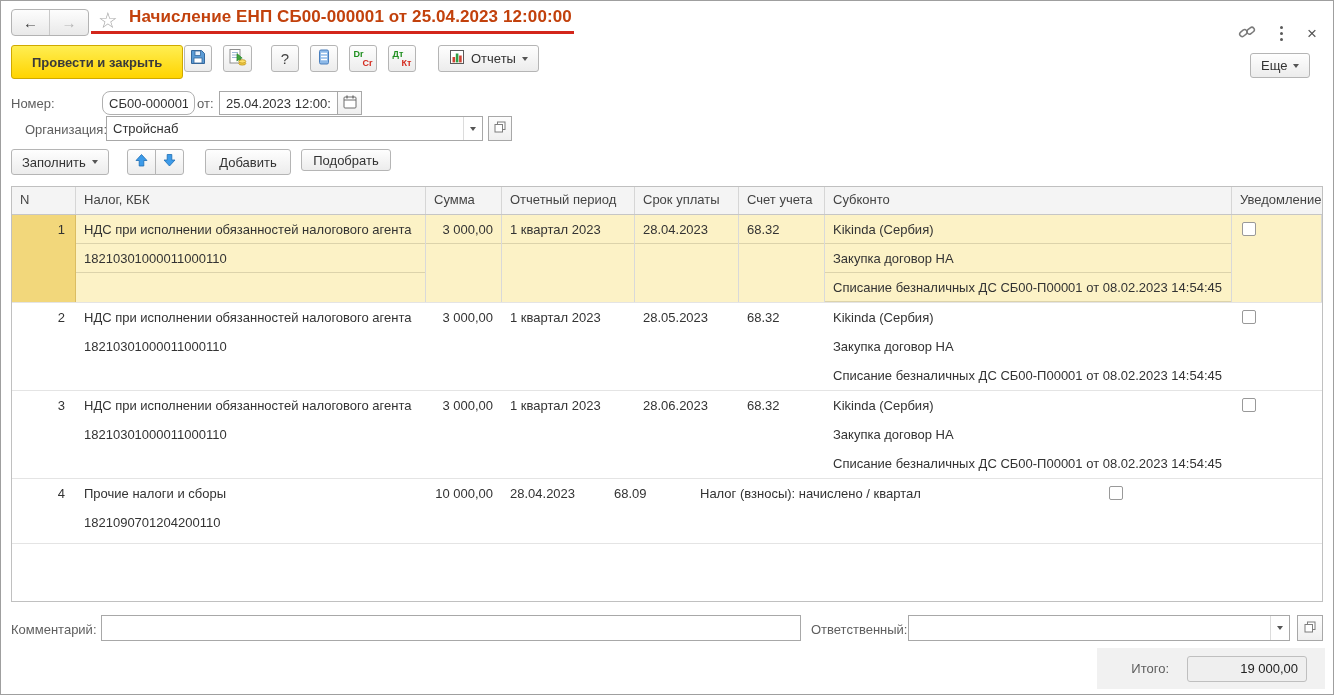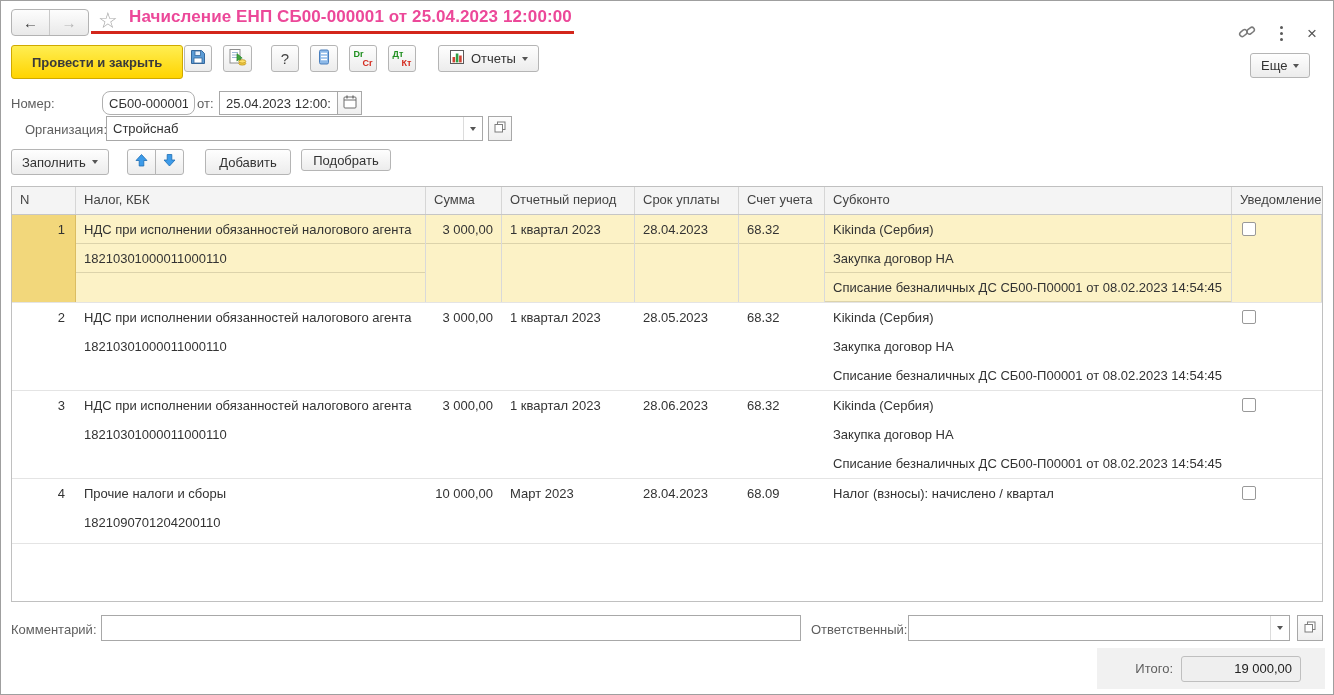--- a/index.html
+++ b/index.html
@@ -7,21 +7,21 @@
        box-sizing:border-box;font-family:"Liberation Sans",sans-serif;font-size:13px;color:#333;overflow:hidden}
 
   
   .navgrp{position:absolute;left:10px;top:8px;display:flex;height:25px;border:1px solid #b3b3b3;
           border-radius:4px;overflow:hidden;background:linear-gradient(#fdfdfd,#e9e9e9)}
   .navbtn{width:38px;border:none;background:transparent;font-size:15px;cursor:pointer;padding:0;line-height:23px}
   .navbtn.back{color:#3c3c3c;border-right:1px solid #c9c9c9}
   .navbtn.fwd{color:#b5b5b5}
   .star{position:absolute;left:97px;top:8px;font-size:22px;color:#a8a8a8;line-height:24px;cursor:pointer}
   .titlewrap{position:absolute;left:90px;top:6px;border-bottom:3px solid #d3261b;padding:0 2px 4px 38px;white-space:nowrap}
-  .doctitle{font-size:17px;font-weight:600;color:#ec4899;letter-spacing:.1px}
+  .doctitle{font-size:17px;font-weight:600;color:#c2410c;letter-spacing:.1px}
   .topicons{position:absolute;top:22px;right:16px;display:flex;align-items:center;gap:22px}
   .kebab{display:flex;flex-direction:column;align-items:center;cursor:pointer;padding:2px}
   .kebab span{width:3px;height:3px;background:#5a5a5a;border-radius:50%;margin:1.3px 0}
   .closex{font-size:17px;color:#555;cursor:pointer;line-height:16px}
   .chain{cursor:pointer;display:block}
 
   
   .btn{position:absolute;height:27px;box-sizing:border-box;border:1px solid #b5b5b5;border-radius:3px;
        background:linear-gradient(#fefefe,#ececec);color:#333;font-size:13px;font-family:"Liberation Sans",sans-serif;
        display:flex;align-items:center;justify-content:center;cursor:pointer;padding:0 10px;gap:6px}
@@ -55,21 +55,21 @@
   .num{text-align:right}
   .ncell .ln{text-align:right;padding-right:10px}
   .tr.sel{background:#fcf2c6}
   .tr.sel .td{border-right:1px solid #d9d9d9}
   .tr.sel .td.ncell{background:#f2d77b;border-right:1px solid #dbbd62}
   .tr.sel .td.ml .ln{border-bottom:1px solid #dcd3ab}
   .cb{width:14px;height:14px;box-sizing:border-box;border:1px solid #999;border-radius:2px;background:#fff;margin:7px 0 0 10px;cursor:pointer}
 
   
   .totstrip{position:absolute;left:1096px;top:647px;width:228px;height:41px;background:#f1f1f1;
-            display:flex;align-items:center;justify-content:flex-end;gap:8px;padding-right:24px;box-sizing:border-box}
+            display:flex;align-items:center;justify-content:flex-end;gap:18px;padding-right:18px;box-sizing:border-box}
   .totfield{width:120px;height:26px;box-sizing:border-box;border:1px solid #bfbfbf;border-radius:3px;background:#efefef;
             text-align:right;line-height:24px;padding:0 8px;color:#222}
 </style>
 </head>
 <body>
 
 <div class="win">
 
   <div class="navgrp">
     <button class="navbtn back">←</button>
@@ -321,23 +321,20 @@
           <div class="td c0 ncell">
             <div class="ln">4</div>
           </div>
           <div class="td c1 ml">
             <div class="ln">Прочие налоги и сборы</div>
             <div class="ln">1821090701204200110</div>
           </div>
           <div class="td c2 ml">
             <div class="ln num">10 000,00</div>
           </div>
-          <div class="td c3 ml">
-            <div class="ln">Март 2023</div>
-          </div>
           <div class="td c4 ml">
             <div class="ln">28.04.2023</div>
           </div>
           <div class="td c5 ml">
             <div class="ln">68.09</div>
           </div>
           <div class="td c6 ml">
             <div class="ln">Налог (взносы): начислено / квартал</div>
           </div>
           <div class="td c7">

